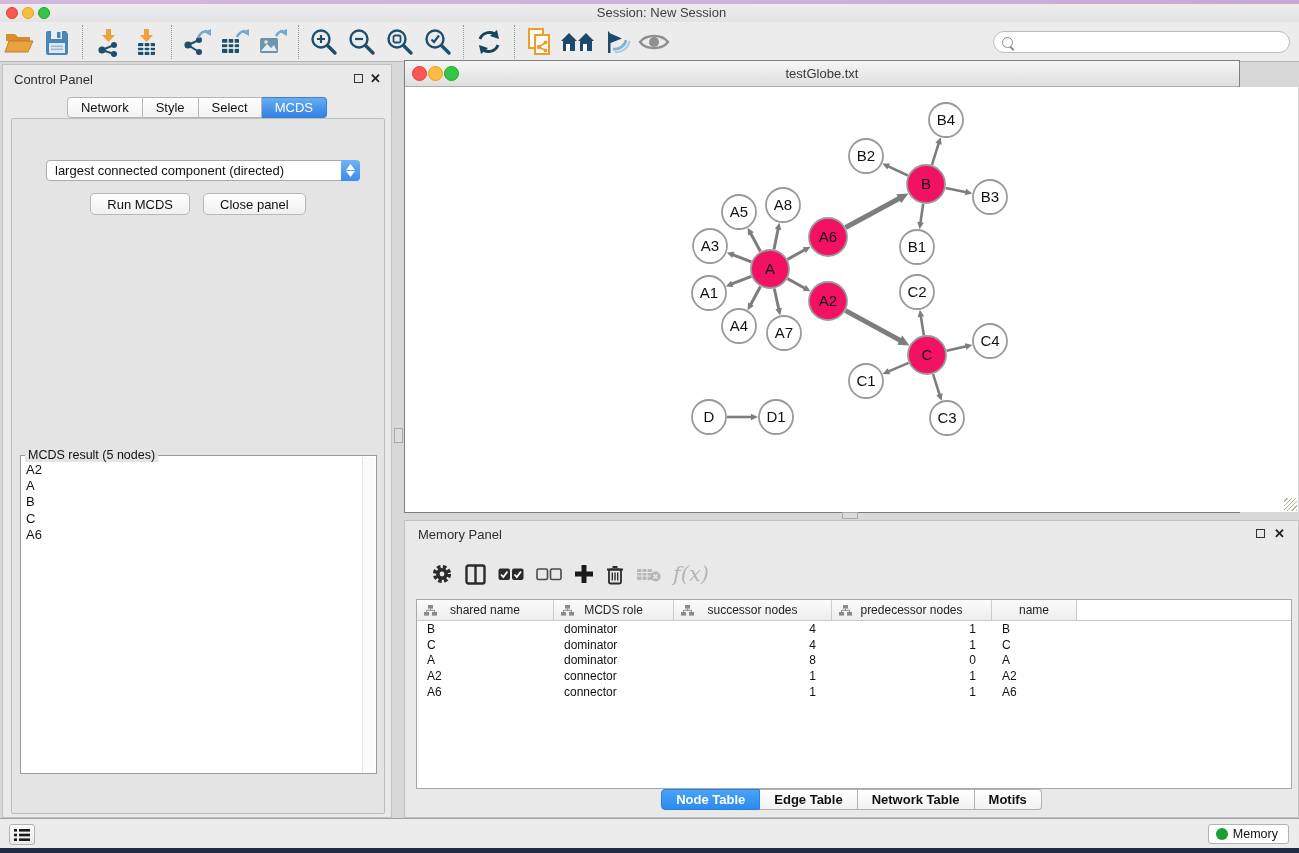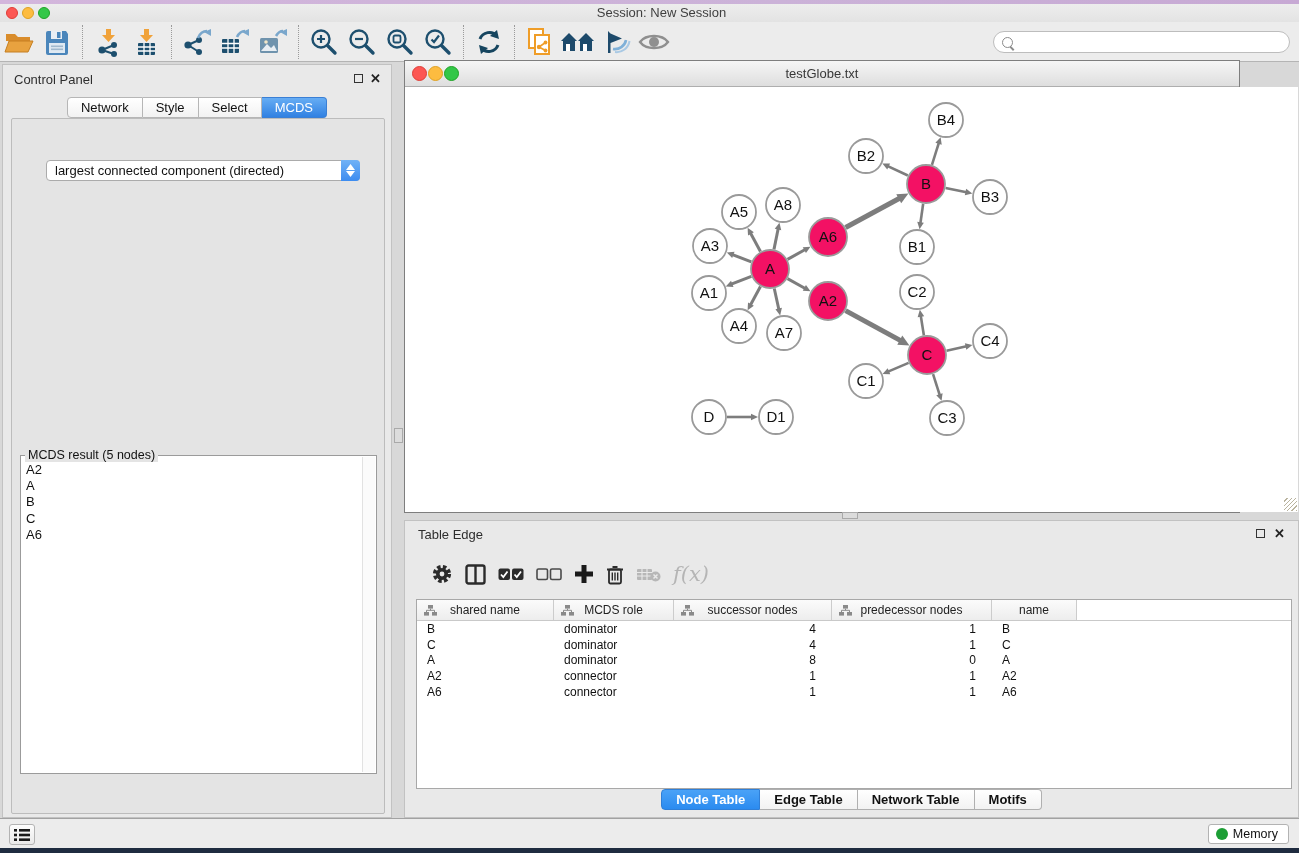--- a/index.html
+++ b/index.html
@@ -306,20 +306,24 @@
       <span class="val">largest connected component (directed)</span>
       <span class="stepper">
         <svg width="9" height="6" viewBox="0 0 9 6">
             <polygon points="4.5,0 9,6 0,6" fill="#fff"></polygon>
           </svg>
         <svg width="9" height="6" viewBox="0 0 9 6">
             <polygon points="0,0 9,0 4.5,6" fill="#fff"></polygon>
           </svg>
       </span>
     </div>
+    <div class="cp-buttons">
+      <button class="mac-btn">Run MCDS</button>
+      <button class="mac-btn">Close panel</button>
+    </div>
     <div class="result-group">
       <span class="result-legend">MCDS result (5 nodes)</span>
       <div class="result-list">
           <div class="result-item">A2</div>
           <div class="result-item">A</div>
           <div class="result-item">B</div>
           <div class="result-item">C</div>
           <div class="result-item">A6</div>
         </div>
       <div class="result-scroll"></div>
@@ -499,21 +503,21 @@
       </svg>
     <div class="net-grip"></div>
   </div>
 </div>
 
 <div class="split-v"></div>
 <div class="split-h"></div>
 
 <div class="table-panel">
   <div class="tp-head">
-    <span class="panel-title">Table Edge</span>
+    <span class="panel-title">Memory Panel</span>
     <span class="float-btn"></span>
     <span class="close-btn">✕</span>
   </div>
   <div class="tp-toolbar">
     <span class="ticon">
       <svg width="22" height="22" viewBox="0 0 22 22">
           <circle cx="11" cy="11" r="7" fill="none" stroke="#2b2b2b" stroke-width="4.2" stroke-dasharray="3.4 2.2"></circle>
           <circle cx="11" cy="11" r="6" fill="#2b2b2b"></circle>
           <circle cx="11" cy="11" r="2.4" fill="#e9e9e9"></circle>
         </svg>

